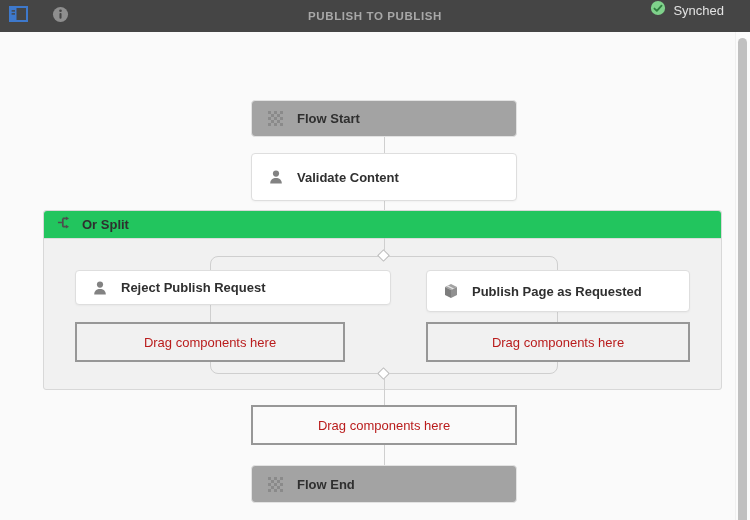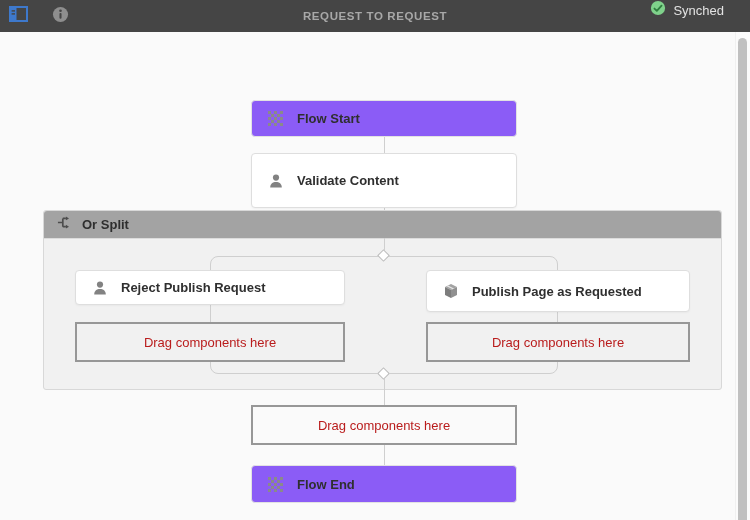--- a/index.html
+++ b/index.html
@@ -40,34 +40,34 @@
     background: #fafafa;
   }
 
   
   .node {
     position: absolute; border-radius: 4px;
     display: flex; align-items: center; gap: 13px; padding-left: 15px;
     cursor: pointer;
   }
   .node-label { font-size: 13px; font-weight: bold; color: #2f2f2f; }
-  .node-terminator { background: #8b5cf6; border: 1px solid #e2e2e2; }
+  .node-terminator { background: #a3a3a3; border: 1px solid #e2e2e2; }
   .node-step {
     background: #ffffff; border: 1px solid #dedede;
     box-shadow: 0 1px 2px rgba(0,0,0,0.04);
   }
   .node-icon { width: 17px; display: flex; align-items: center; justify-content: center; }
 
   
   .orsplit {
     position: absolute; left: 43px; top: 178px; width: 679px; height: 180px;
     border: 1px solid #d8d8d8; border-radius: 3px; background: #f1f1f1;
   }
   .orsplit-header {
-    height: 28px; background: #a3a3a3; border-bottom: 1px solid #dcdcdc;
+    height: 28px; background: #22c55e; border-bottom: 1px solid #dcdcdc;
     border-radius: 3px 3px 0 0;
     display: flex; align-items: center; gap: 10px; padding-left: 13px;
     cursor: pointer;
   }
   .orsplit-label { font-size: 13px; font-weight: bold; color: #2f2f2f; }
 
   
   .dropzone {
     position: absolute; border: 2px solid #979797;
     display: flex; align-items: center; justify-content: center;
@@ -114,21 +114,21 @@
   </div>
   <div class="topbar-icon-btn info-btn">
     <span>
       <svg width="17" height="17" viewBox="0 0 18 18">
         <circle cx="9" cy="9" r="8" fill="#8e8e8e"></circle>
         <circle cx="9" cy="5" r="1.4" fill="#454545"></circle>
         <rect x="7.9" y="7.4" width="2.2" height="6" rx="1" fill="#454545"></rect>
       </svg>
     </span>
   </div>
-  <div class="topbar-title">REQUEST TO REQUEST</div>
+  <div class="topbar-title">PUBLISH TO PUBLISH</div>
   <div class="sync-group">
     <span>
       <svg width="16" height="16" viewBox="0 0 18 18">
         <circle cx="9" cy="9" r="8" fill="#7fd18b"></circle>
         <path d="M5 9.6 L7.7 12.2 L13 6.4" stroke="#2e7d3e" stroke-width="2" fill="none" stroke-linecap="round" stroke-linejoin="round"></path>
       </svg>
     </span>
     <span class="sync-label">Synched</span>
   </div>
 </div>
@@ -155,21 +155,21 @@
             <rect x="9" y="9" width="3" height="3"></rect>
           <rect x="0" y="12" width="3" height="3"></rect>
             <rect x="6" y="12" width="3" height="3"></rect>
             <rect x="12" y="12" width="3" height="3"></rect>
         </g>
       </svg>
     </span>
     <span class="node-label">Flow Start</span>
   </div>
 
-  <div class="node node-step" style="left:251px; top:121px; width:266px; height:55px;">
+  <div class="node node-step" style="left:251px; top:121px; width:266px; height:48px;">
     <span class="node-icon">
       <svg width="16" height="16" viewBox="0 0 16 16">
         <circle cx="8" cy="4.6" r="3.1" fill="#828282"></circle>
         <path d="M2.2 14.5 C2.2 10.8 4.8 9 8 9 C11.2 9 13.8 10.8 13.8 14.5 Z" fill="#828282"></path>
       </svg>
     </span>
     <span class="node-label">Validate Content</span>
   </div>
 
   <div class="orsplit">
@@ -182,21 +182,21 @@
         </svg>
       </span>
       <span class="orsplit-label">Or Split</span>
     </div>
   </div>
 
   <div class="bracket"></div>
 
   <div class="vline" style="left:384px; top:206px; height:14px;"></div>
 
-  <div class="node node-step" style="left:75px; top:238px; width:270px; height:35px;">
+  <div class="node node-step" style="left:75px; top:238px; width:316px; height:35px;">
     <span class="node-icon">
       <svg width="16" height="16" viewBox="0 0 16 16">
         <circle cx="8" cy="4.6" r="3.1" fill="#828282"></circle>
         <path d="M2.2 14.5 C2.2 10.8 4.8 9 8 9 C11.2 9 13.8 10.8 13.8 14.5 Z" fill="#828282"></path>
       </svg>
     </span>
     <span class="node-label">Reject Publish Request</span>
   </div>
 
   <div class="node node-step" style="left:426px; top:238px; width:264px; height:42px;">

